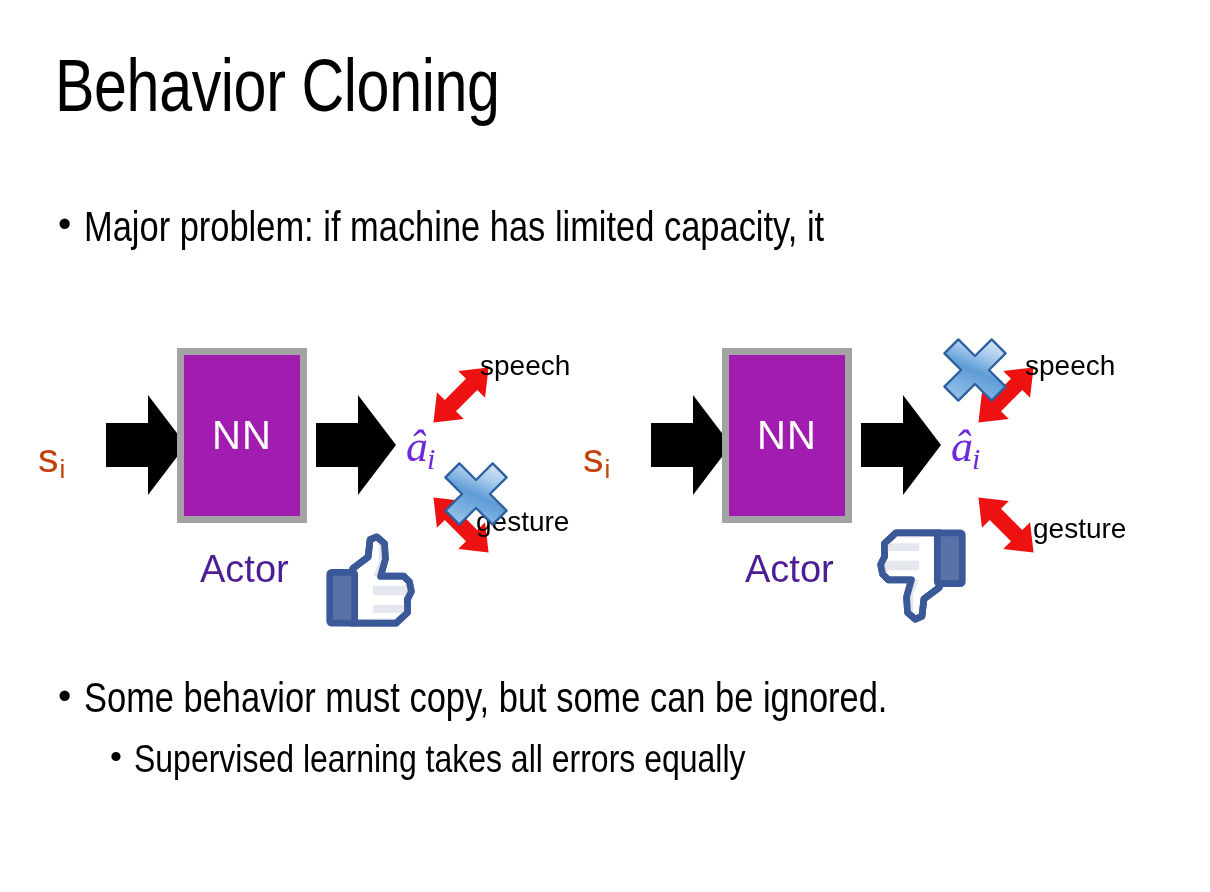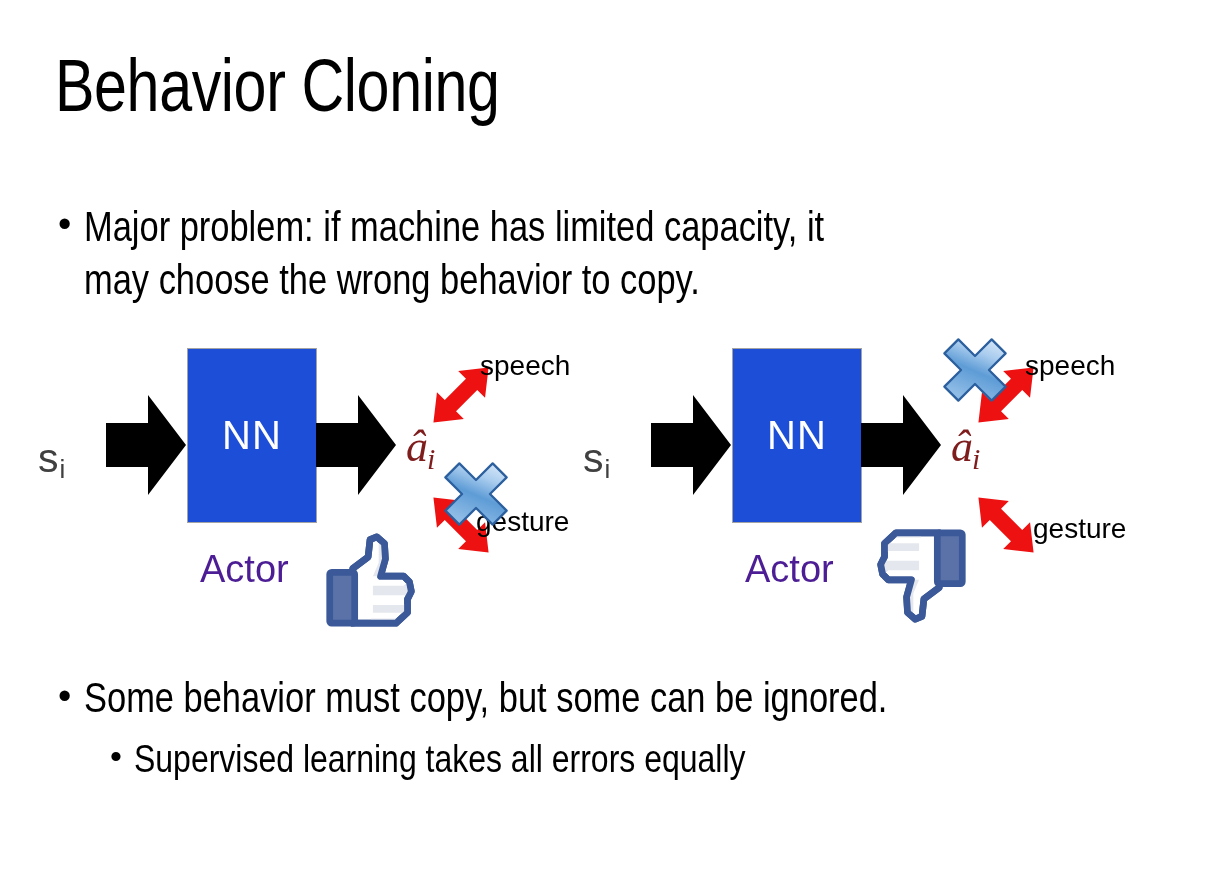--- a/index.html
+++ b/index.html
@@ -93,47 +93,46 @@
     height: 310px;
   }
   #diagram-left  { left: 10px; }
   #diagram-right { left: 555px; }
 
   
   .state-label {
     position: absolute;
     font-family: "Liberation Sans", sans-serif;
     font-size: 41px;
-    color: #404040;
+    color: #c2410c;
     line-height: 1;
     white-space: nowrap;
   }
   .state-label .sub {
     font-size: 26px;
     vertical-align: -0.22em;
     margin-left: 1px;
   }
 
   
   .block-arrow {
     position: absolute;
     width: 80px;
     height: 100px;
   }
 
   
   .nn-box {
     position: absolute;
-    background: #1d4ed8;
-    border: 1px solid #a3a3a3;
+    background: #a21caf;
+    border: 7px solid #a3a3a3;
     box-sizing: border-box;
     display: flex;
     align-items: center;
     justify-content: center;
-    margin-left: 10px;
   }
   .nn-box .nn-label {
     color: #ffffff;
     font-family: "Liberation Sans", sans-serif;
     font-size: 40px;
     font-weight: 400;
     letter-spacing: 1px;
   }
 
   
@@ -145,21 +144,21 @@
     white-space: nowrap;
     line-height: 1;
   }
 
   
   .action-label {
     position: absolute;
     font-family: "Liberation Serif", serif;
     font-style: italic;
     font-size: 44px;
-    color: #7f1d1d;
+    color: #6d28d9;
     white-space: nowrap;
     line-height: 1;
   }
   .action-label .sub {
     font-size: 30px;
     vertical-align: -0.25em;
     margin-left: -1px;
   }
 
   
@@ -197,24 +196,20 @@
 <body>
 
 <div id="slide">
 
   <div id="slide-title">Behavior Cloning</div>
 
   <div class="bullet-block" id="bullet-1">
     <div class="bullet-row">
       <span class="bullet-dot">•</span>
       <span class="bullet-text">Major problem: if machine has limited capacity, it</span>
-    </div>
-    <div class="bullet-row">
-      <span class="bullet-dot"></span>
-      <span class="bullet-text">may choose the wrong behavior to copy.</span>
     </div>
   </div>
 
   <div id="diagram">
 
     <div class="diagram-group" id="diagram-left">
 
       <div class="state-label" style="left:28px; top:108px;">
         <span>s</span><span class="sub">i</span>
       </div>

